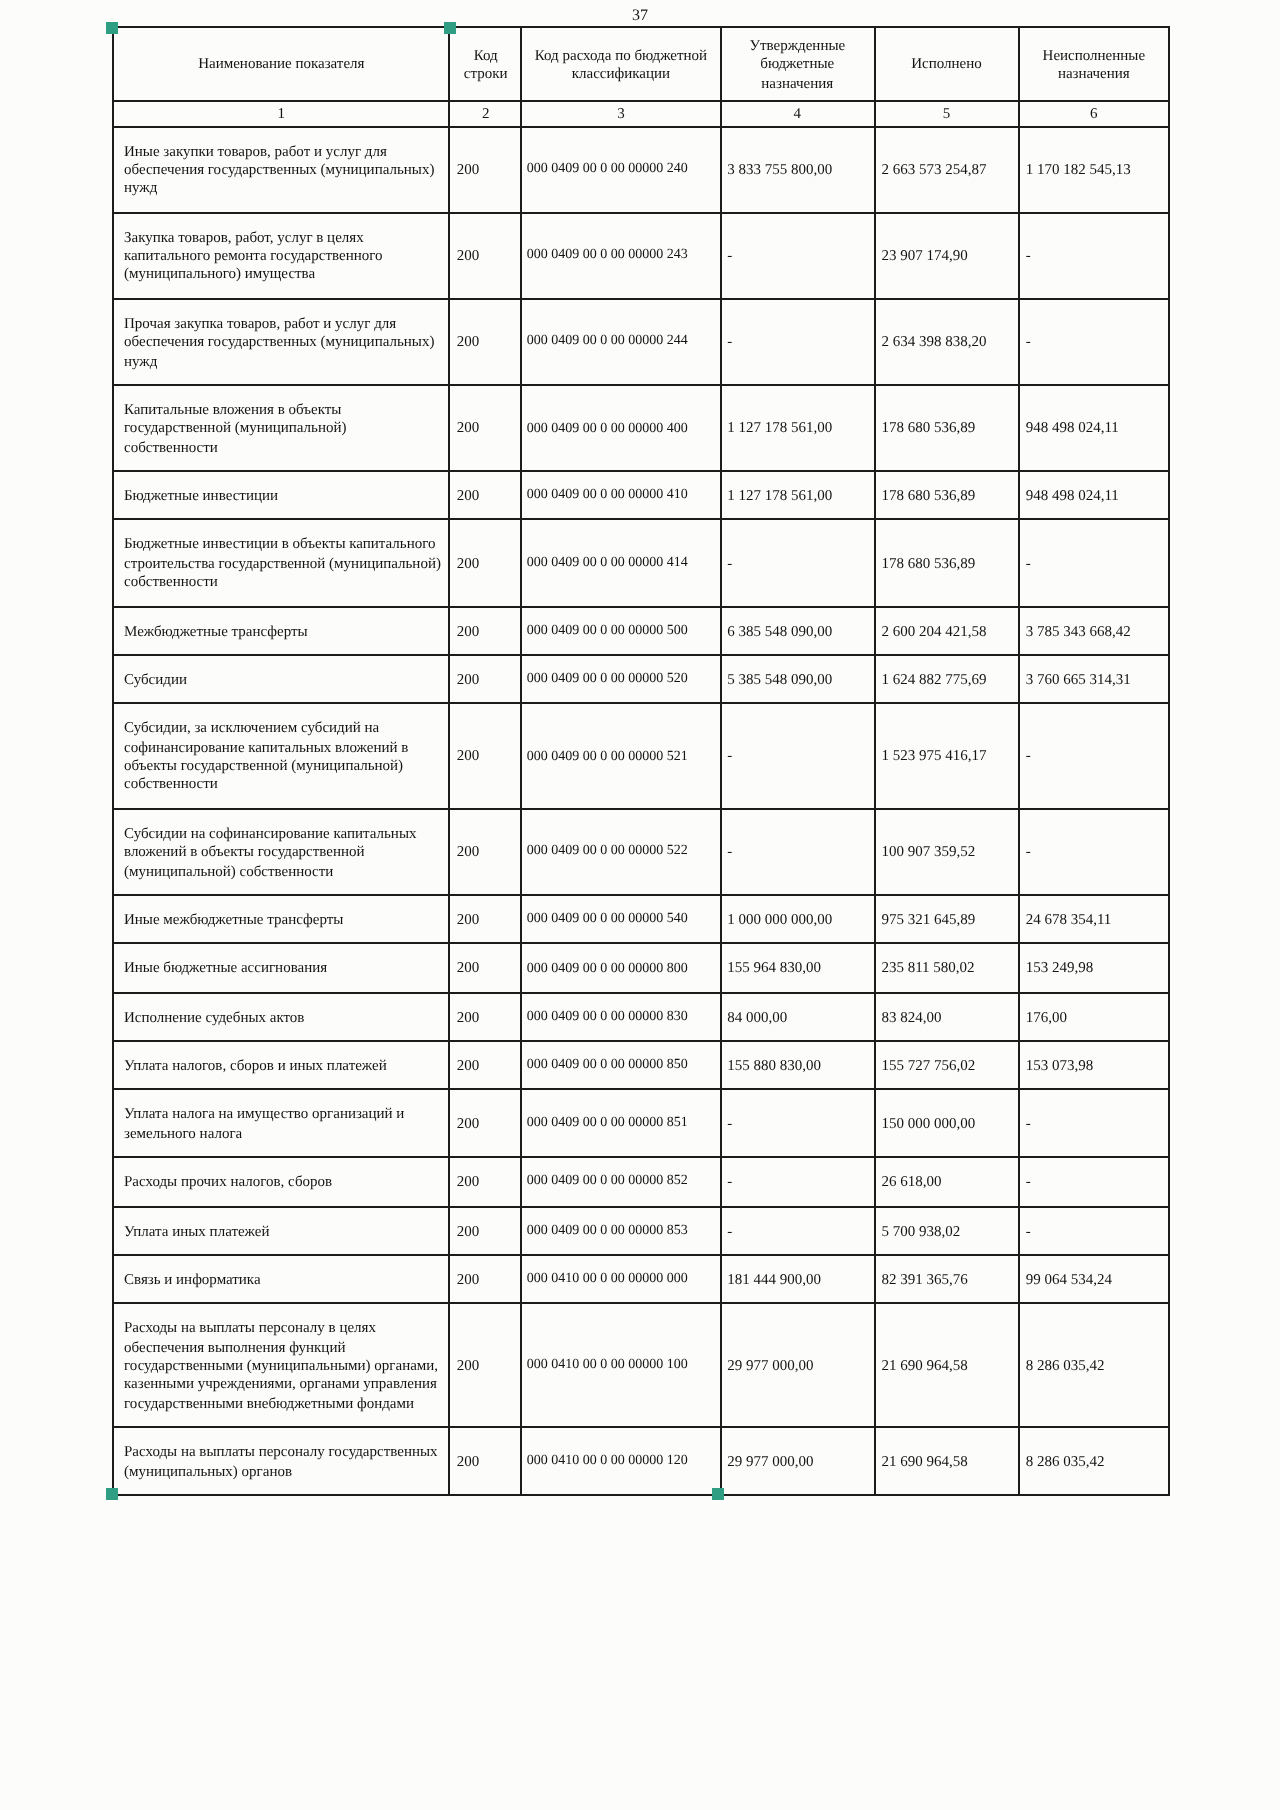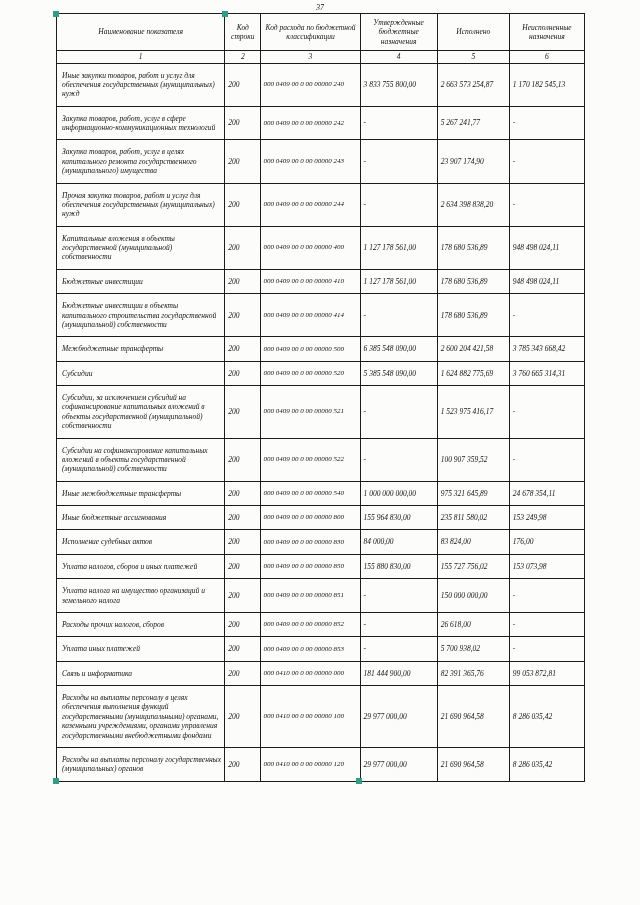--- a/index.html
+++ b/index.html
@@ -4,21 +4,21 @@
 <style>
   * { box-sizing: border-box; }
   html, body { margin: 0; padding: 0; }
   body {
     width: 640px; height: 905px;
     background: #fcfcfa;
     overflow: hidden;
     font-family: "Liberation Serif", serif;
     color: #141414;
   }
-  .page { position: relative; width: 640px; height: 661px; font-style: italic; }
+  .page { position: relative; width: 640px; height: 661px; }
   .page-number {
     position: absolute; top: 3px; left: 0; right: 0;
     text-align: center; font-size: 8px;
   }
   .table-wrap { position: absolute; top: 13px; left: 56px; width: 529px; }
   table.budget-table {
     border-collapse: collapse; table-layout: fixed; width: 529px;
   }
   th, td {
     border: 1px solid #1c1c1c;
@@ -81,28 +81,20 @@
       <tbody id="table-body">
           <tr>
             <td class="col0">Иные закупки товаров, работ и услуг для обеспечения государственных (муниципальных) нужд</td>
             <td class="col1">200</td>
             <td class="col2">000 0409 00 0 00 00000 240</td>
             <td class="col3">3 833 755 800,00</td>
             <td class="col4">2 663 573 254,87</td>
             <td class="col5">1 170 182 545,13</td>
           </tr>
           <tr>
-            <td class="col0">Закупка товаров, работ, услуг в сфере информационно-коммуникационных технологий</td>
-            <td class="col1">200</td>
-            <td class="col2">000 0409 00 0 00 00000 242</td>
-            <td class="col3">-</td>
-            <td class="col4">5 267 241,77</td>
-            <td class="col5">-</td>
-          </tr>
-          <tr>
             <td class="col0">Закупка товаров, работ, услуг в целях капитального ремонта государственного (муниципального) имущества</td>
             <td class="col1">200</td>
             <td class="col2">000 0409 00 0 00 00000 243</td>
             <td class="col3">-</td>
             <td class="col4">23 907 174,90</td>
             <td class="col5">-</td>
           </tr>
           <tr>
             <td class="col0">Прочая закупка товаров, работ и услуг для обеспечения государственных (муниципальных) нужд</td>
             <td class="col1">200</td>
@@ -222,21 +214,21 @@
             <td class="col3">-</td>
             <td class="col4">5 700 938,02</td>
             <td class="col5">-</td>
           </tr>
           <tr>
             <td class="col0">Связь и информатика</td>
             <td class="col1">200</td>
             <td class="col2">000 0410 00 0 00 00000 000</td>
             <td class="col3">181 444 900,00</td>
             <td class="col4">82 391 365,76</td>
-            <td class="col5">99 053 872,81</td>
+            <td class="col5">99 064 534,24</td>
           </tr>
           <tr>
             <td class="col0">Расходы на выплаты персоналу в целях обеспечения выполнения функций государственными (муниципальными) органами, казенными учреждениями, органами управления государственными внебюджетными фондами</td>
             <td class="col1">200</td>
             <td class="col2">000 0410 00 0 00 00000 100</td>
             <td class="col3">29 977 000,00</td>
             <td class="col4">21 690 964,58</td>
             <td class="col5">8 286 035,42</td>
           </tr>
           <tr>

